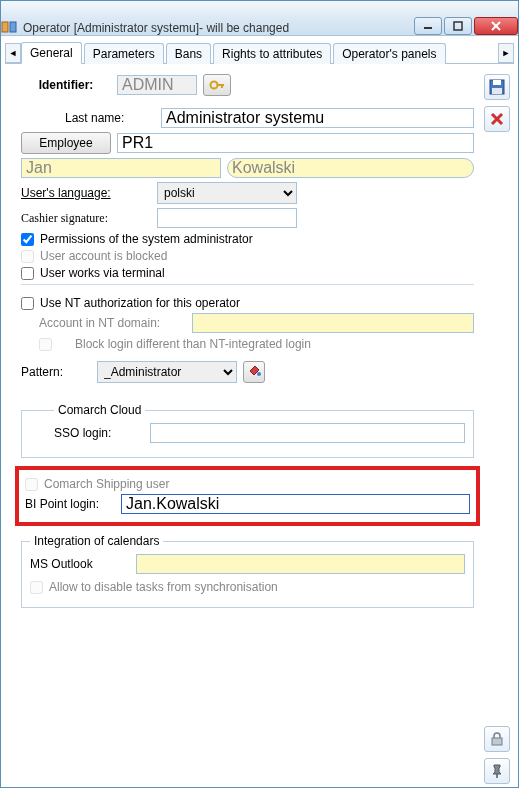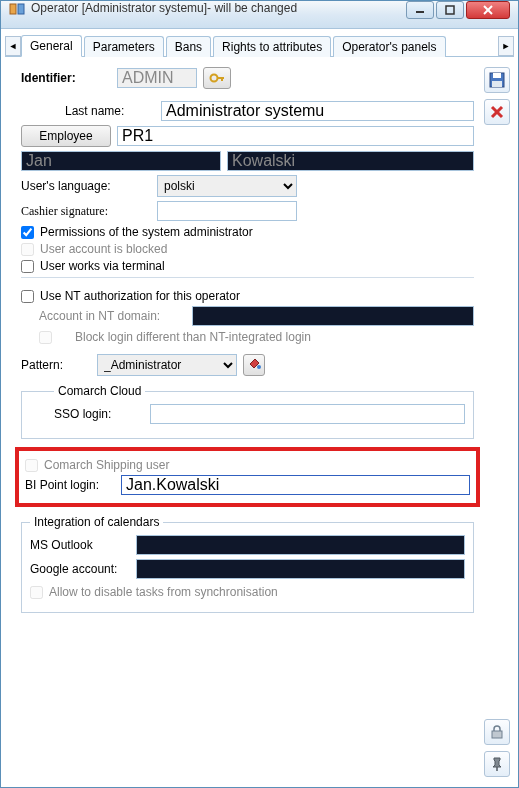--- a/index.html
+++ b/index.html
@@ -6,26 +6,26 @@
     body {
       font-family: "Segoe UI", Tahoma, sans-serif;
       font-size: 12px;
       background: #fff;
       width: 519px;
       height: 788px;
       overflow: hidden;
       border: 1px solid #5a8fb8;
     }
     .titlebar {
-      height: 28px;
+      height: 35px;
       background: linear-gradient(to bottom, #f4f8fb 0%, #dce9f5 50%, #cde0f0 100%);
       border-bottom: 1px solid #a8c4dc;
       display: flex;
-      align-items: flex-start;
-      padding: 0 8px;
+      align-items: flex-end;
+      padding: 0 0;
     }
     .titlebar .app-icon {
       width: 16px; height: 16px;
       margin-right: 6px;
       display: inline-block;
     }
     .titlebar .title {
       flex: 1;
       font-size: 12px;
       color: #333;
@@ -107,31 +107,31 @@
       font-size: 14px;
     }
     .side-spacer { flex: 1; }
     .row {
       display: flex;
       align-items: center;
       margin-bottom: 4px;
       gap: 6px;
     }
     .label { color: #000; }
-    .label.bold { font-weight: bold; }
+    .label.bold { font-weight: bold; text-align: center; }
     .label.disabled { color: #888; }
     input[type="text"] {
       border: 1px solid #a8c4dc;
       padding: 2px 4px;
       font-size: 16px;
       font-family: inherit;
       height: 20px;
     }
     input[type="text"]:disabled, input[type="text"].readonly {
-      background: #0f172a;
+      background: #fef9c3;
       color: #555;
     }
     .btn-small {
       height: 22px;
       padding: 0 6px;
       border: 1px solid #a0a0a0;
       background: linear-gradient(to bottom, #f8f8f8, #e0e0e0);
       border-radius: 3px;
       cursor: pointer;
       display: inline-flex;
@@ -254,25 +254,25 @@
       <input type="text" style="flex: 1 1 0%;" value="Administrator systemu">
     </div>
 
     <div class="row">
       <button class="btn-small btn-employee">Employee</button>
       <input type="text" style="flex: 1 1 0%;" value="PR1">
     </div>
 
     <div class="row">
       <input type="text" disabled="" style="width: 200px; color: rgb(136, 136, 136);" value="Jan">
-      <input type="text" disabled="" style="flex: 1 1 0%; color: rgb(136, 136, 136);" value="Kowalski">
-    </div>
-
-    <div class="row">
-      <span class="label" style="width:130px;">User's language:</span>
+      <input type="text" disabled="" style="flex: 1 1 0%; color: rgb(136, 136, 136); border-radius: 10px;" value="Kowalski">
+    </div>
+
+    <div class="row">
+      <span class="label" style="width:130px;text-decoration:underline;">User's language:</span>
       <select style="width:140px;">
         <option>polski</option>
       </select>
     </div>
 
     <div class="row">
       <span class="label" style="width:130px;font-family:Liberation Serif, serif;">Cashier signature:</span>
       <input type="text" style="width: 140px;" value="">
     </div>
 
@@ -312,21 +312,21 @@
       <div class="pattern-bucket">
         <span>
           <svg width="14" height="14">
               <path d="M3 7 L8 2 L12 6 L7 11 Z" fill="#d04040" stroke="#802020"></path>
               <circle cx="12" cy="10" r="2" fill="#4080d0"></circle>
             </svg>
         </span>
       </div>
     </div>
 
-    <fieldset style="margin-top:8px;padding-left:32px;">
+    <fieldset style="margin-top:20px;padding-left:32px;">
       <legend>Comarch Cloud</legend>
       <div class="row">
         <span class="label" style="width:90px;">SSO login:</span>
         <input type="text" style="flex: 1 1 0%;" value="">
       </div>
     </fieldset>
 
     <div class="highlight-box">
       <div class="checkbox-row disabled">
         <input type="checkbox" disabled="" style="">
@@ -335,24 +335,20 @@
       <div class="row">
         <span class="label" style="width:90px;">BI Point login:</span>
         <input type="text" style="flex: 1 1 0%; border: 1px solid rgb(48, 96, 192);" value="Jan.Kowalski">
       </div>
     </div>
 
     <fieldset>
       <legend>Integration of calendars</legend>
       <div class="row">
         <span class="label" style="width:100px;">MS Outlook</span>
-        <input type="text" disabled="" style="flex: 1 1 0%;">
-      </div>
-      <div class="row">
-        <span class="label" style="width:100px;">Google account:</span>
         <input type="text" disabled="" style="flex: 1 1 0%;">
       </div>
       <div class="checkbox-row disabled" style="margin-top:6px;">
         <input type="checkbox" disabled="" style="">
         <span>Allow to disable tasks from synchronisation</span>
       </div>
     </fieldset>
 
   </div>
 

